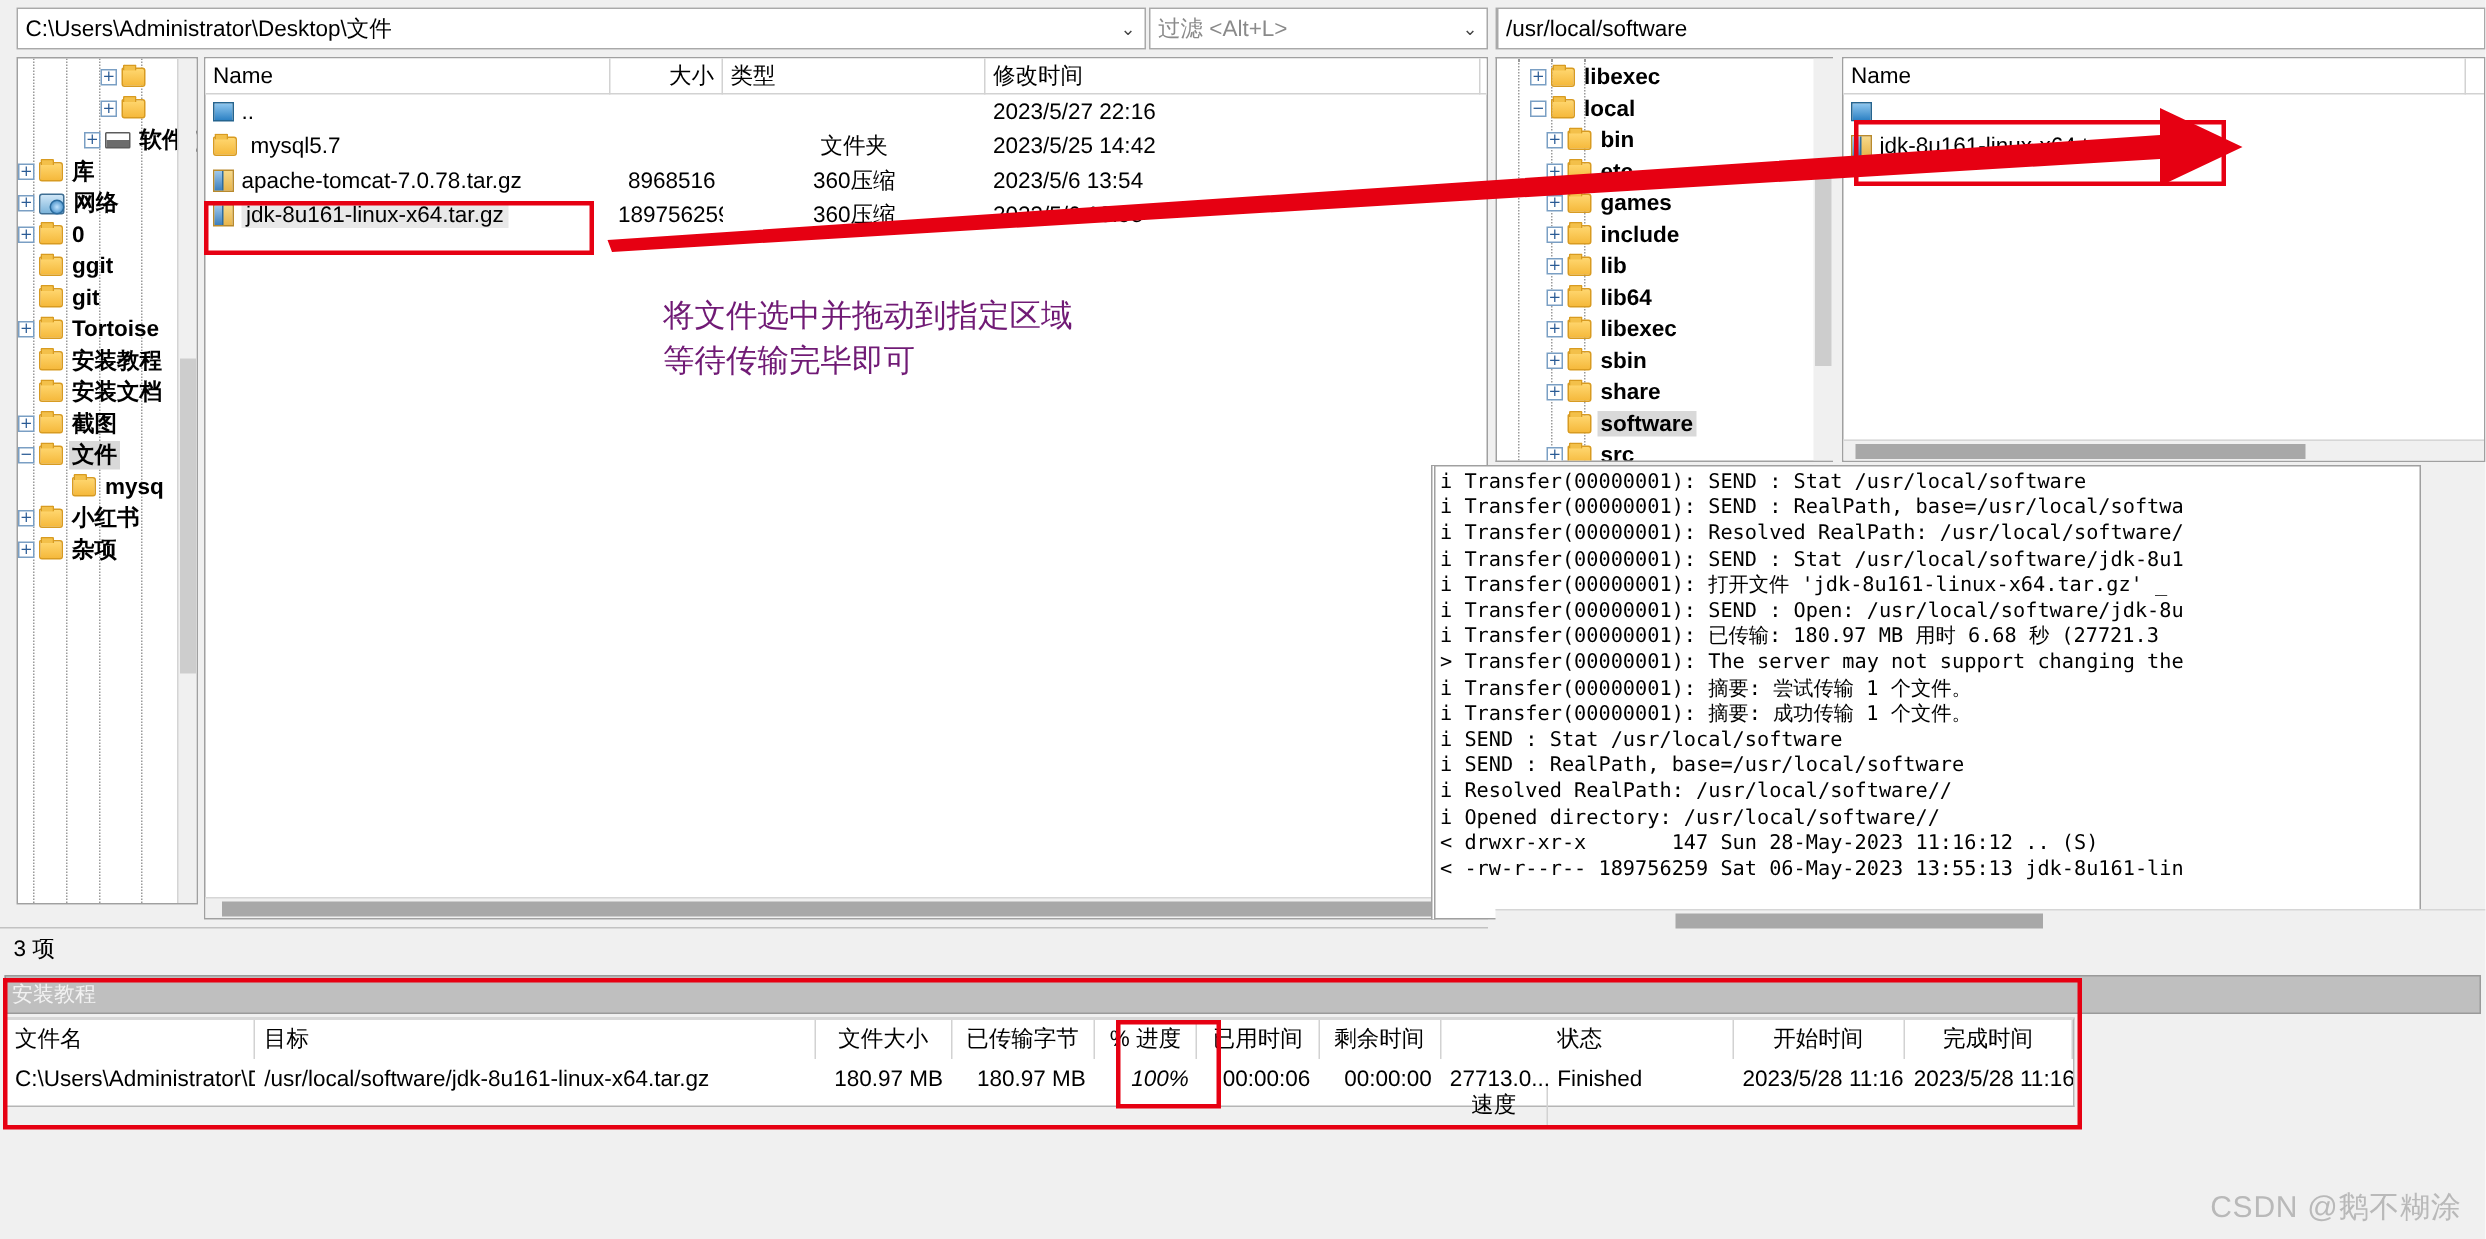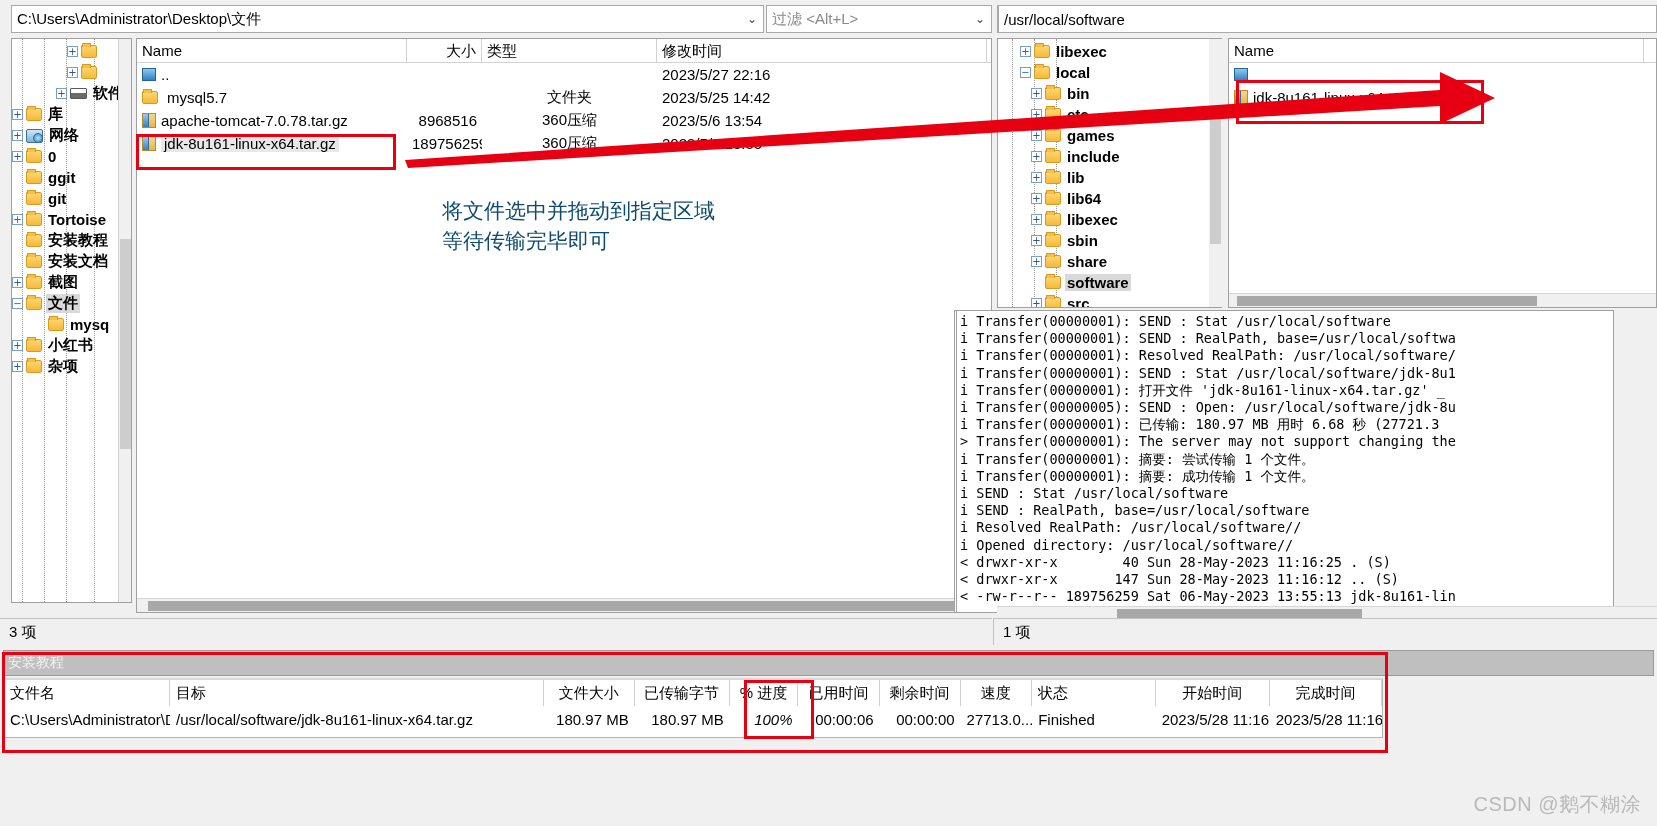--- a/index.html
+++ b/index.html
@@ -230,21 +230,21 @@
   }
   #redbox-left-file  { left: 136px; top: 134px; width: 260px; height: 36px; }
   #redbox-right-file { left: 1236px; top: 80px; width: 248px; height: 44px; }
   #redbox-queue {
     left: 2px; top: 652px; width: 1386px; height: 101px; border-width: 3px;
   }
   #redbox-progress { left: 744px; top: 680px; width: 70px; height: 59px; }
 
   #redtext {
     position: absolute; left: 442px; top: 196px; width: 420px;
-    color: #0c4a6e; font-size: 21px; line-height: 30px; font-weight: 500;
+    color: #701a75; font-size: 21px; line-height: 30px; font-weight: 500;
   }
 
   #watermark {
     position: absolute; right: 16px; bottom: 8px;
     color: #b9b9b9; font-size: 20px; letter-spacing: 0.5px;
   }
 
   svg.arrow { position: absolute; left: 400px; top: 60px; width: 1100px; height: 115px; pointer-events: none; }
 </style>
 </head>
@@ -539,55 +539,51 @@
       <div class="thumb"></div>
     </div>
   </div>
 
   <div class="panel" id="logpane">
       <div class="logline">i Transfer(00000001): SEND : Stat /usr/local/software</div>
       <div class="logline">i Transfer(00000001): SEND : RealPath, base=/usr/local/softwa</div>
       <div class="logline">i Transfer(00000001): Resolved RealPath: /usr/local/software/</div>
       <div class="logline">i Transfer(00000001): SEND : Stat /usr/local/software/jdk-8u1</div>
       <div class="logline">i Transfer(00000001): 打开文件 'jdk-8u161-linux-x64.tar.gz' _</div>
-      <div class="logline">i Transfer(00000005): SEND : Open: /usr/local/software/jdk-8u</div>
+      <div class="logline">i Transfer(00000001): SEND : Open: /usr/local/software/jdk-8u</div>
       <div class="logline">i Transfer(00000001): 已传输: 180.97 MB 用时 6.68 秒 (27721.3</div>
       <div class="logline">&gt; Transfer(00000001): The server may not support changing the</div>
       <div class="logline">i Transfer(00000001): 摘要: 尝试传输 1 个文件。</div>
       <div class="logline">i Transfer(00000001): 摘要: 成功传输 1 个文件。</div>
       <div class="logline">i SEND : Stat /usr/local/software</div>
       <div class="logline">i SEND : RealPath, base=/usr/local/software</div>
       <div class="logline">i Resolved RealPath: /usr/local/software//</div>
       <div class="logline">i Opened directory: /usr/local/software//</div>
-      <div class="logline">&lt; drwxr-xr-x        40 Sun 28-May-2023 11:16:25 . (S)</div>
       <div class="logline">&lt; drwxr-xr-x       147 Sun 28-May-2023 11:16:12 .. (S)</div>
       <div class="logline">&lt; -rw-r--r-- 189756259 Sat 06-May-2023 13:55:13 jdk-8u161-lin</div>
     </div>
   <div id="log-hscroll">
     <div class="thumb"></div>
   </div>
 
-  <div id="right-status">
-    <span>1 项</span>
-  </div>
 
   <div id="queue">
     <div id="queue-title">
       <span>安装教程</span>
     </div>
     <div id="queue-table">
       <div class="qheader" id="queue-header">
           <div class="qh" style="width: 175px;">文件名</div>
           <div class="qh" style="width: 395px;">目标</div>
           <div class="qh r" style="width: 95px;">文件大小</div>
           <div class="qh r" style="width: 100px;">已传输字节</div>
           <div class="qh r" style="width: 72px;">% 进度</div>
           <div class="qh r" style="width: 85px;">已用时间</div>
           <div class="qh r" style="width: 85px;">剩余时间</div>
-          <div class="qh r" style="width: 75px;">速度</div>
+          <div class="qh r" style="width: 75px; margin-top: 44px;">速度</div>
           <div class="qh" style="width: 130px;">状态</div>
           <div class="qh r" style="width: 120px;">开始时间</div>
           <div class="qh r" style="width: 118px;">完成时间</div>
         </div>
       <div id="queue-rows">
           <div class="qrow">
             <div class="qc" style="width: 175px;">C:\Users\Administrator\De...</div>
             <div class="qc" style="width: 395px;">/usr/local/software/jdk-8u161-linux-x64.tar.gz</div>
             <div class="qc r" style="width: 95px;">180.97 MB</div>
             <div class="qc r" style="width: 100px;">180.97 MB</div>

